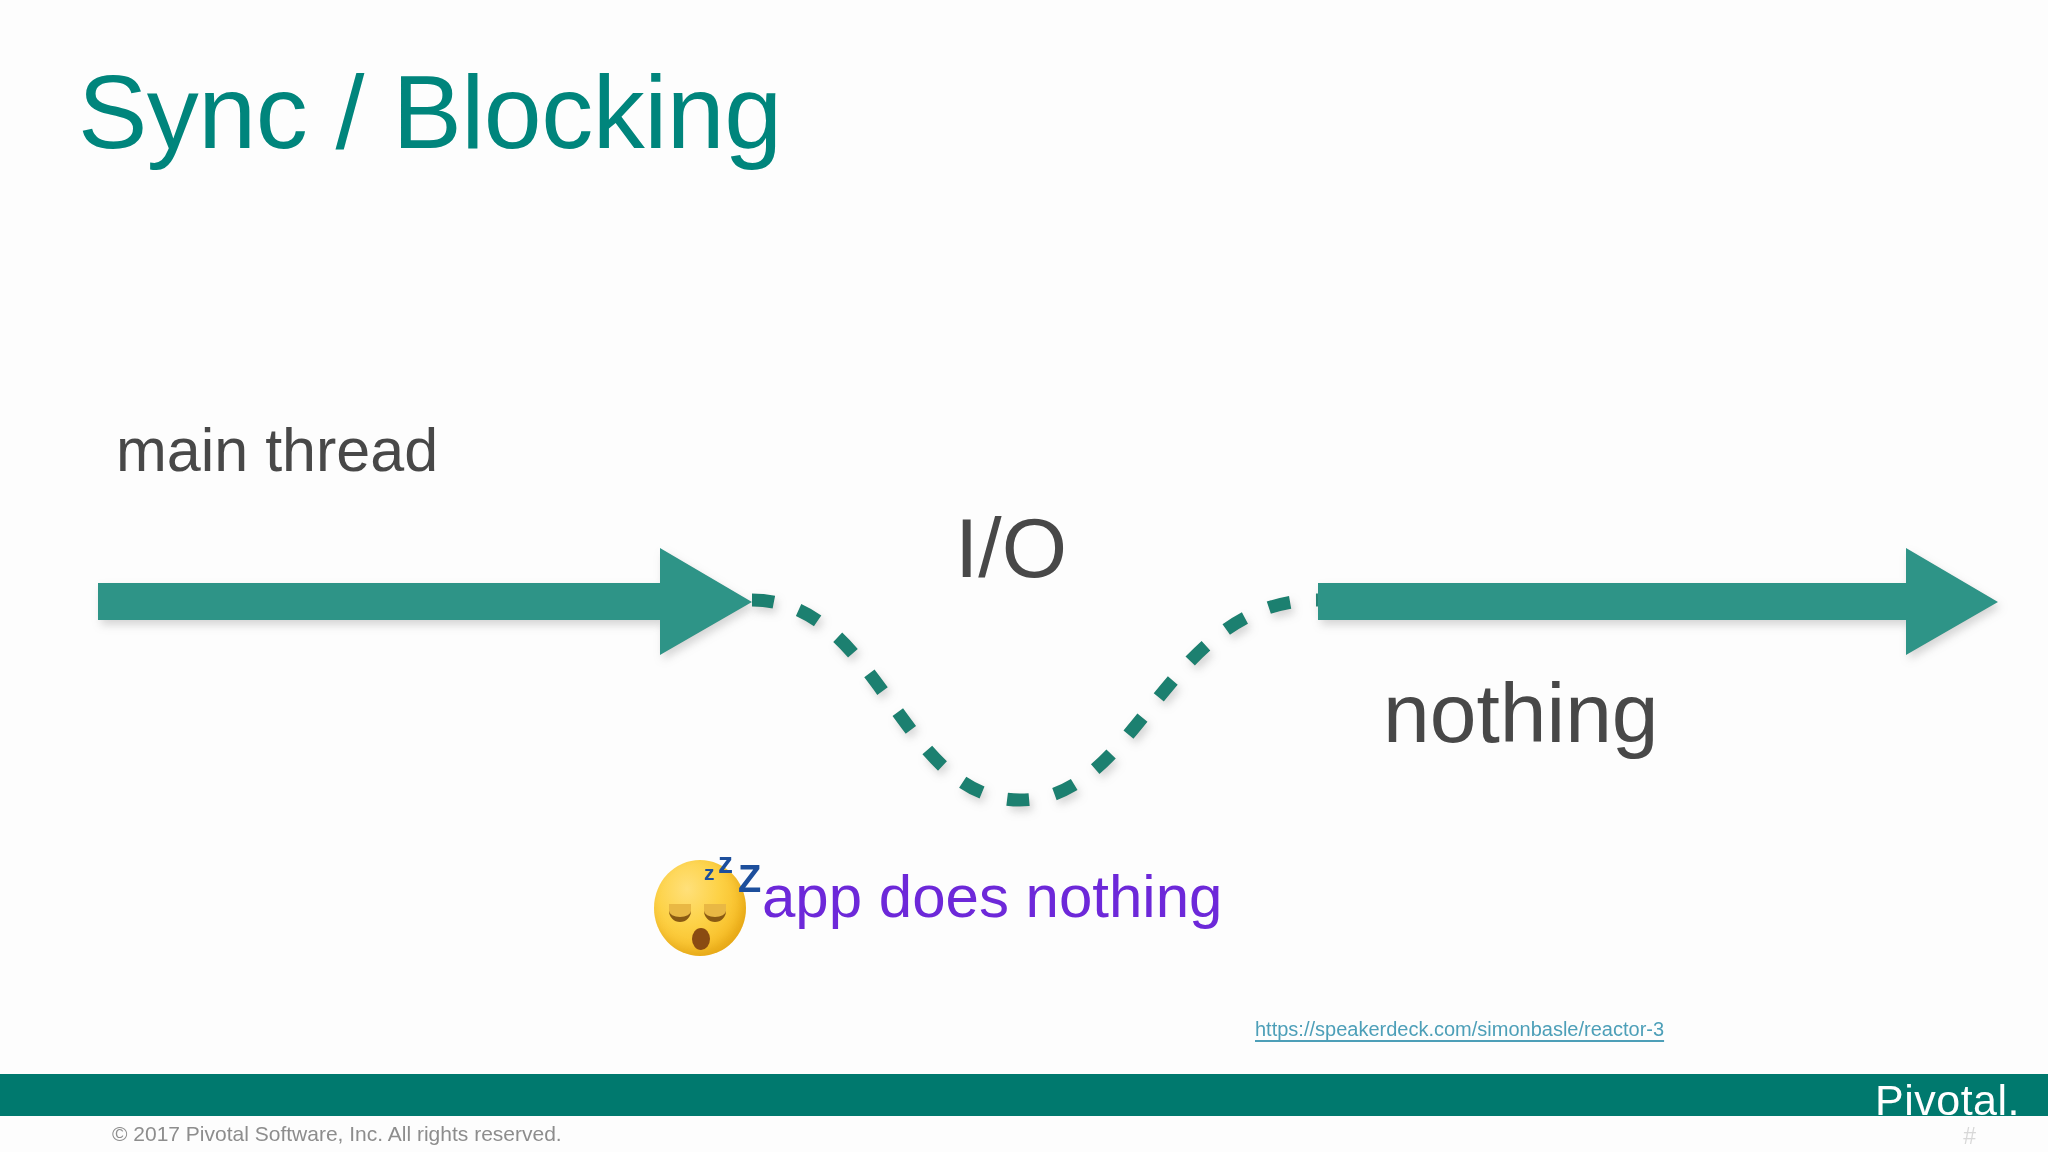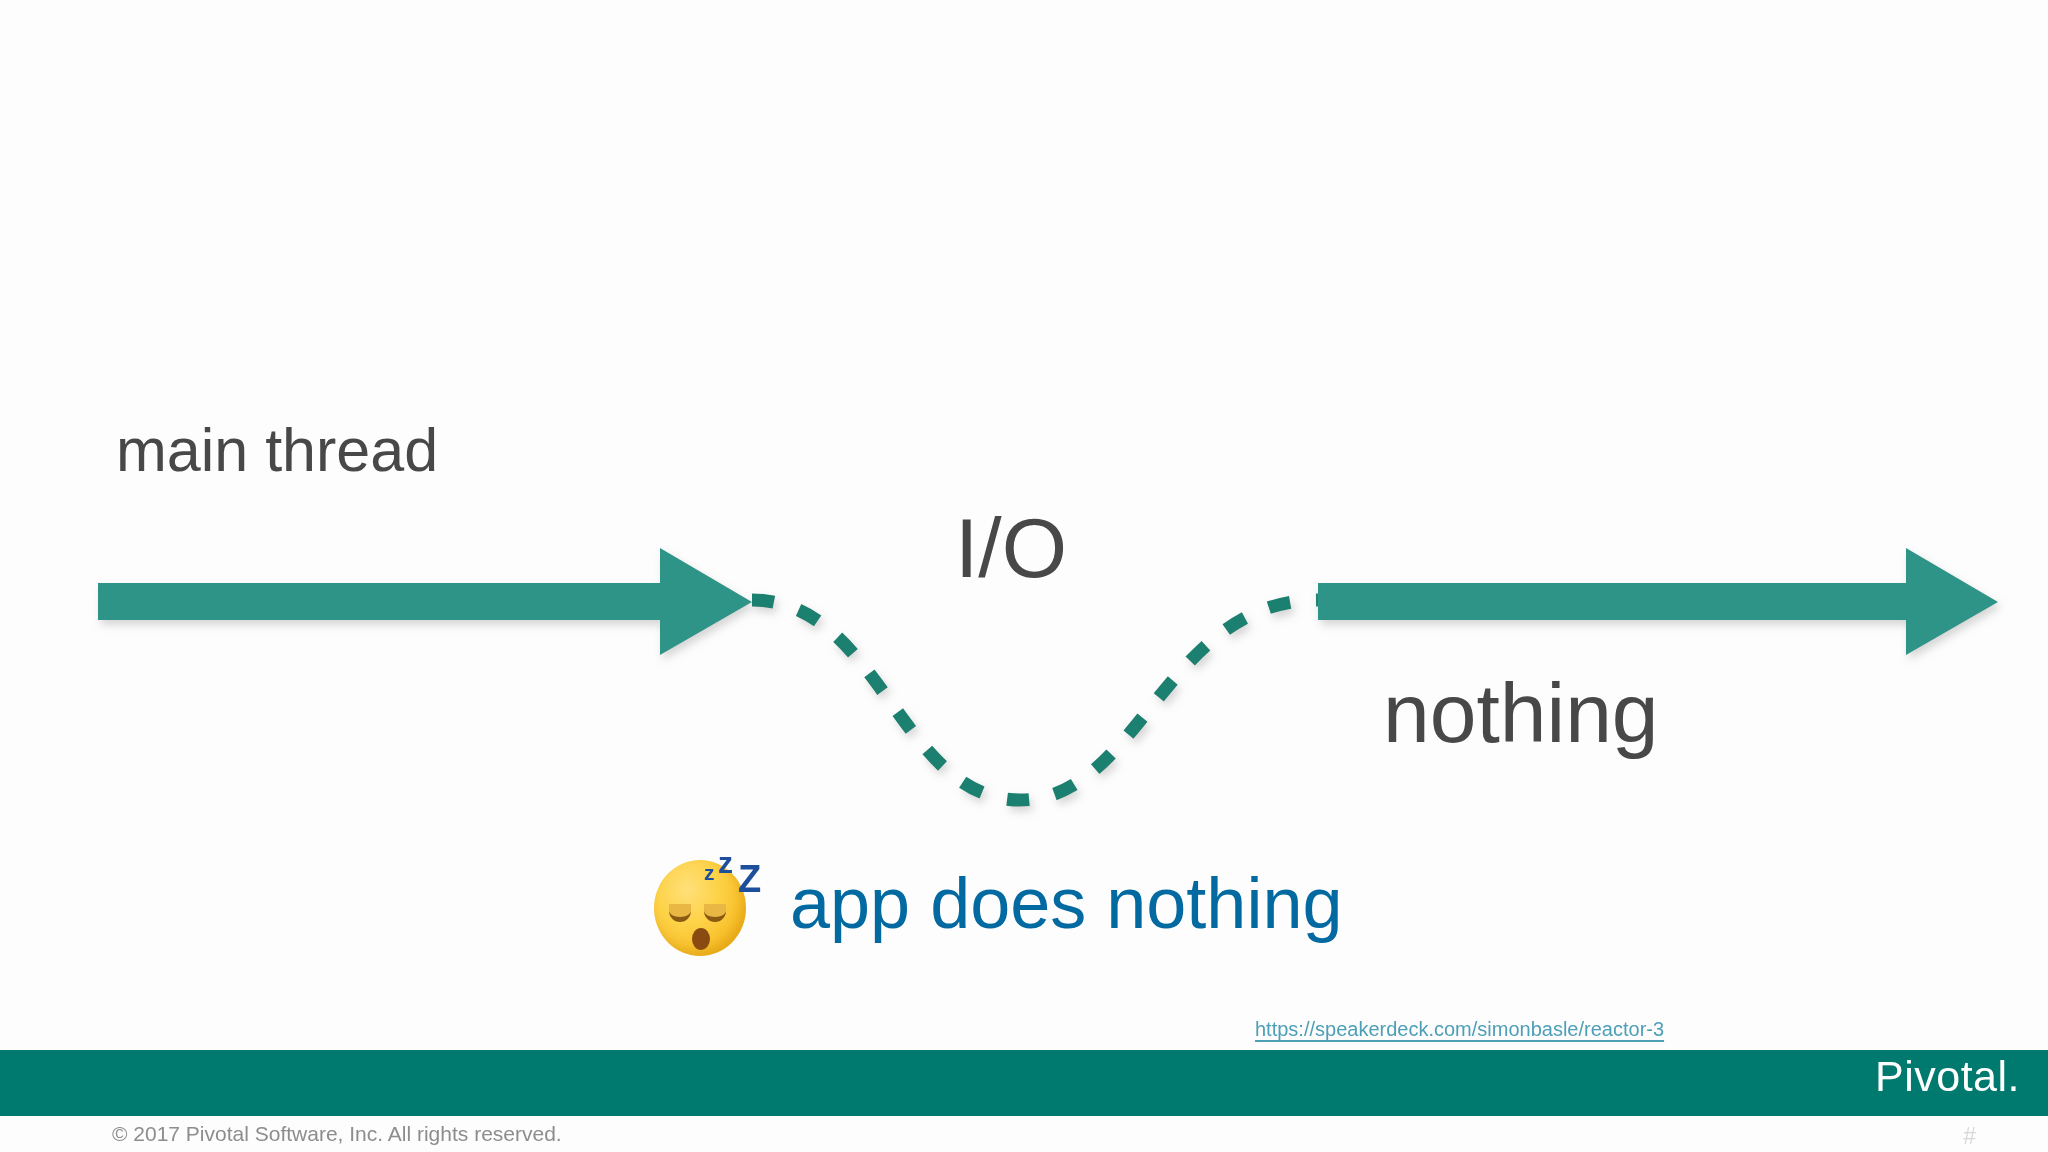--- a/index.html
+++ b/index.html
@@ -119,24 +119,24 @@
     font-family: "Liberation Sans", sans-serif;
     letter-spacing: -1px;
     line-height: 1;
   }
   .z1 { position: absolute; left: 0px;  top: 24px; font-size: 21px; }
   .z2 { position: absolute; left: 14px; top: 10px; font-size: 30px; }
   .z3 { position: absolute; left: 34px; top: 22px; font-size: 38px; }
 
   .label-app-does-nothing {
     position: absolute;
-    left: 790px;
+    left: 762px;
     top: 862px;
-    font-size: 72px;
-    color: #0369a1;
+    font-size: 60px;
+    color: #6d28d9;
     white-space: nowrap;
   }
 
   
   .source-link {
     position: absolute;
     left: 1255px;
     top: 1018px;
     font-size: 20px;
     color: #4d9fb8;
@@ -145,21 +145,21 @@
     white-space: nowrap;
     text-align: center;
   }
 
   
   .footer-bar {
     position: absolute;
     left: 0;
     bottom: 36px;
     width: 2048px;
-    height: 66px;
+    height: 42px;
     background: #00796e;
   }
   .pivotal-logo {
     position: absolute;
     right: 28px;
     top: 2px;
     color: #ffffff;
     font-size: 43px;
     letter-spacing: 0.5px;
     line-height: 48px;
@@ -181,20 +181,21 @@
     font-size: 23px;
     color: #d8d8d8;
     white-space: nowrap;
   }
 </style>
 </head>
 <body>
 
 <div class="slide">
 
+  <div class="slide-title">Sync / Blocking</div>
 
   <svg class="diagram-svg" viewBox="0 0 2048 1152">
     <defs>
       <filter id="softShadow" x="-20%" y="-20%" width="150%" height="160%">
         <feDropShadow dx="3" dy="5" stdDeviation="4" flood-color="#9a9a9a" flood-opacity="0.40"></feDropShadow>
       </filter>
     </defs>
 
     <g filter="url(#softShadow)">
       <path d="M 98,583 L 660,583 L 660,548 L 752,602 L 660,655 L 660,620 L 98,620 Z" fill="#2f9487"></path>

